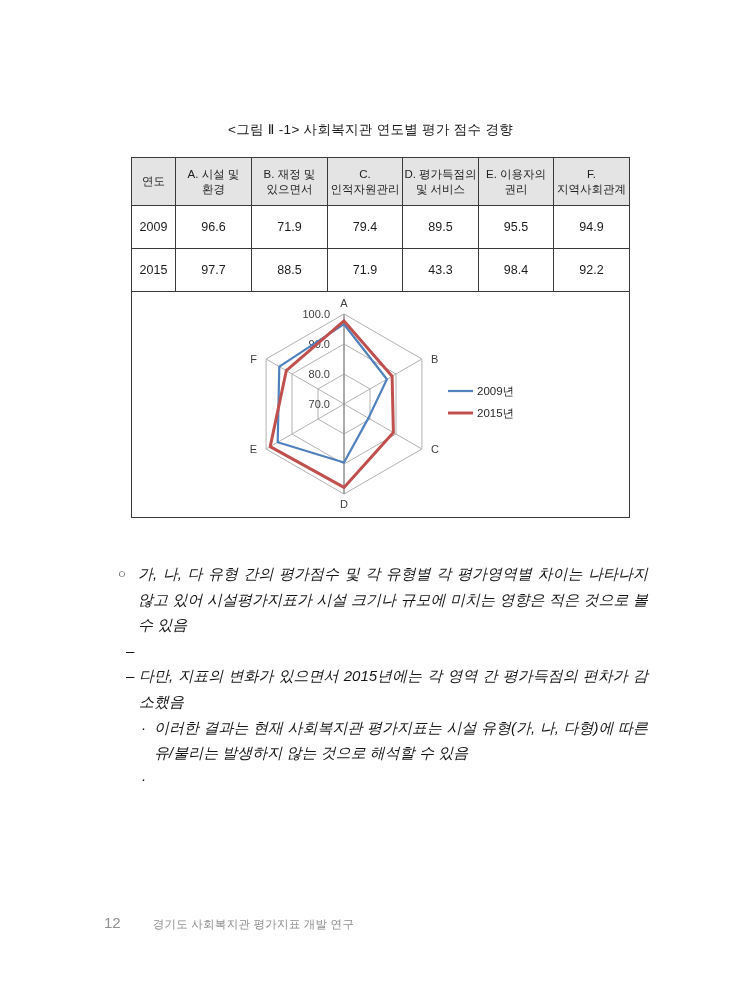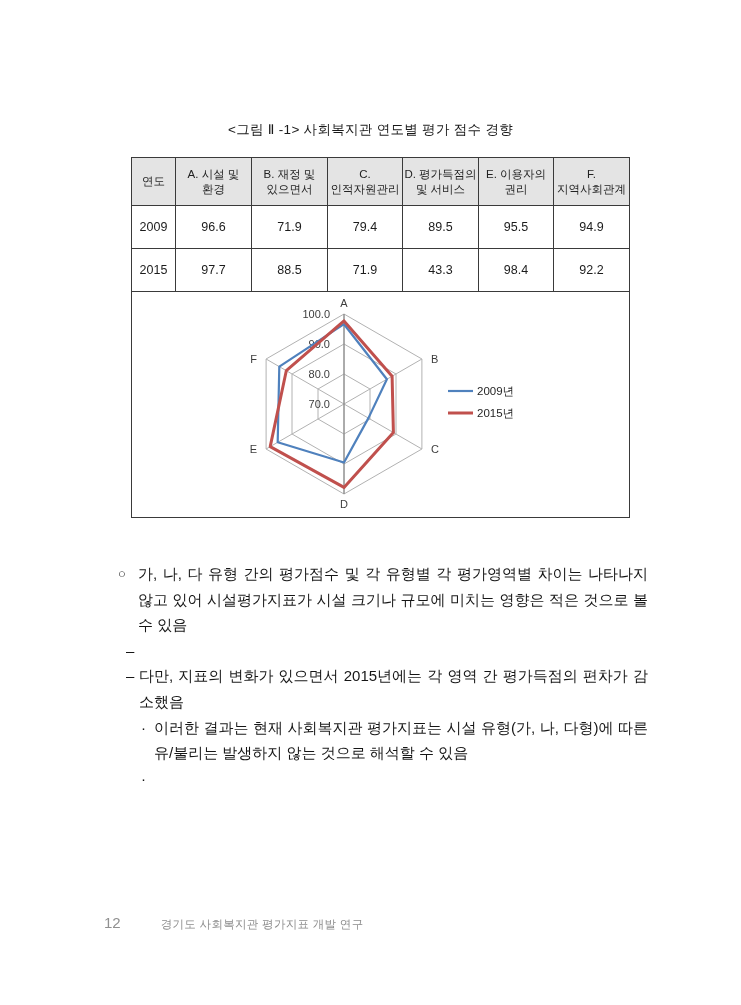--- a/index.html
+++ b/index.html
@@ -28,30 +28,30 @@
   table.score td.val { height:43px;text-align:center; }
   td.chartcell { height:224px; background:#fff; padding:0; }
   svg text.ax  { font-size:11px; fill:#3d3d3d; font-family:"Liberation Sans", sans-serif; }
   svg text.leg { font-size:11.5px; fill:#262626; font-family:"Liberation Sans", sans-serif; }
   .bullets {
     position:absolute; top:561px; left:0; width:741px;
     font-size:15px; line-height:25.6px; color:#161616;
   }
   .b-item { display:flex; padding-right:93px; }
   .b-item .mk { flex:0 0 auto; text-align:left; }
-  .b-item .tx { flex:1 1 auto; text-align:justify; }
+  .b-item .tx { flex:1 1 auto; text-align:justify;font-style:italic; }
   .lvl1 { padding-left:118px; } .lvl1 .mk { width:20px; font-size:13px; }
   .lvl2 { padding-left:126px; } .lvl2 .mk { width:13px; }
   .lvl3 { padding-left:141px; } .lvl3 .mk { width:13px; }
   .footer {
     position:absolute; left:104px; top:914px;
-    display:flex; align-items:baseline; gap:40px;
+    display:flex; align-items:baseline; gap:32px;
   }
   .pagenum { font-size:15px; color:#909090; }
-  .doctitle { font-size:11.5px; color:#8c8c8c; letter-spacing:0.3px; }
+  .doctitle { font-size:11.5px; color:#8c8c8c; letter-spacing:0.3px;font-family:Liberation Serif, serif; }
 </style>
 </head>
 <body>
 
 <div class="page">
 
   <div class="fig-title">&lt;그림 Ⅱ -1&gt; 사회복지관 연도별 평가 점수 경향</div>
 
   <div class="tbl-wrap">
     <table class="score">

